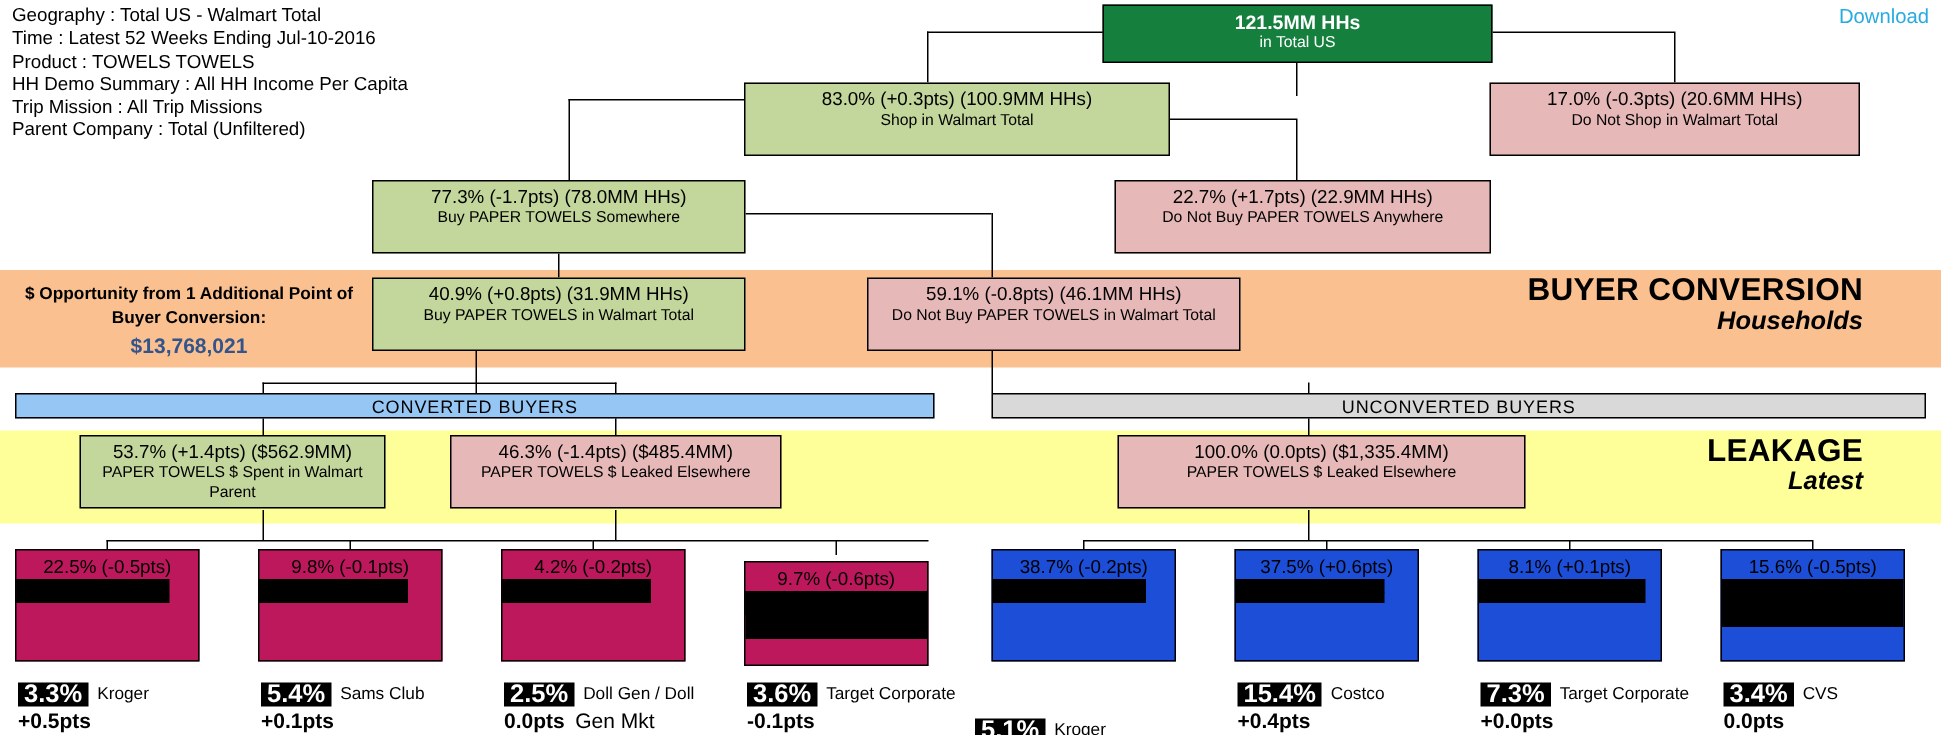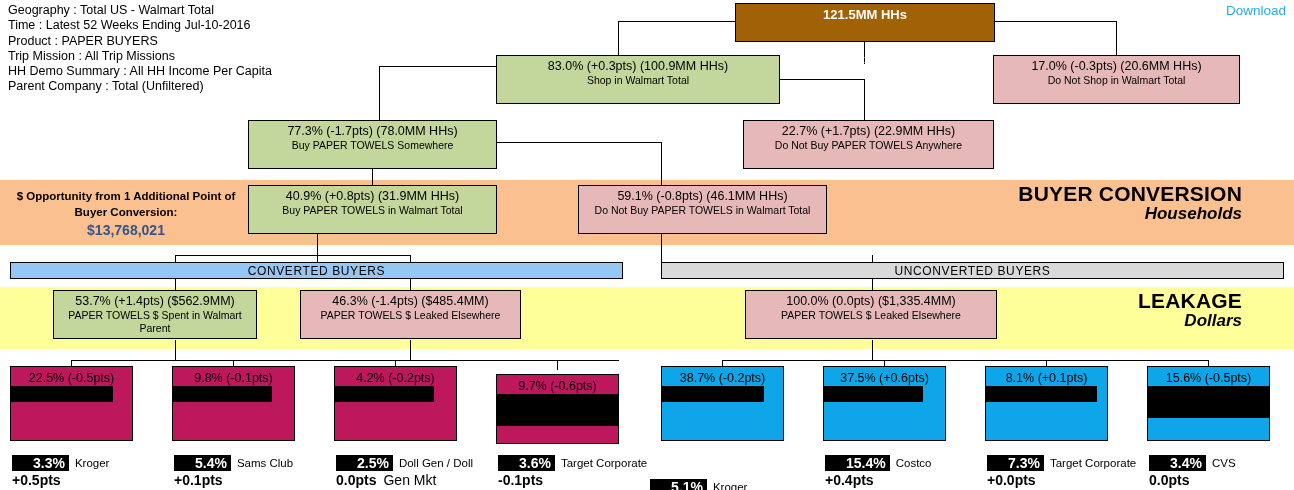--- a/index.html
+++ b/index.html
@@ -34,65 +34,65 @@
   #opportunity .amt{font-size:14px;font-weight:bold;color:#34558b;margin-top:2px;}
 
   
   .node{position:absolute;border:1px solid #000;box-sizing:border-box;
         display:flex;flex-direction:column;align-items:center;justify-content:flex-start;
         padding-top:3px;text-align:center;}
   .node .hdr{font-size:12.5px;line-height:15px;white-space:nowrap;}
   .node .sub{font-size:10.5px;line-height:13px;}
   .node.green{background:#c3d69b;}
   .node.pink{background:#e6b9b8;}
-  .node.black{background:#a16207;color:#fff;gap:31px;}
+  .node.black{background:#15803d;color:#fff;}
   .node.black .hdr{font-weight:bold;font-size:13px;}
   .node.black .sub{color:#fff;}
 
   .leaf{position:absolute;border:1px solid #000;box-sizing:border-box;
         text-align:center;padding-top:3px;}
   .leaf .hdr{font-size:12.5px;line-height:16px;}
   .leaf .ln{font-size:11.5px;line-height:16px;}
   .leaf.blue{background:#be185d;}
-  .leaf.grey{background:#0ea5e9;}
+  .leaf.grey{background:#1d4ed8;}
 
   
   .segbar{position:absolute;border:1px solid #000;box-sizing:border-box;
           font-size:12px;letter-spacing:.6px;text-align:center;line-height:15px;padding-top:1px;}
   .segbar.blue{background:#95c6f4;}
   .segbar.grey{background:#d9d9d9;}
 
   
   .ln{position:absolute;background:#000;}
   .lnh{height:1px;}
   .lnv{width:1px;}
 
   
   .badge-row{position:absolute;white-space:nowrap;}
   .badge-row .b1{display:flex;align-items:center;}
-  .badge-row .pct{background:#000;color:#fff;font-size:14px;font-weight:bold;
-                  padding:1px 4px 1px 21px;line-height:14px;display:inline-block;}
+  .badge-row .pct{background:#000;color:#fff;font-size:17px;font-weight:bold;
+                  padding:1px 4px 1px 4px;line-height:14px;display:inline-block;}
   .badge-row .nm{font-size:11.5px;margin-left:6px;line-height:14px;}
   .badge-row .pts{font-size:14px;font-weight:bold;line-height:15px;margin-top:2px;}
   .badge-row .pts .extra{font-weight:normal;margin-left:7px;}
 </style>
 </head>
 <body>
 
 <div id="stage">
 
   <div class="band band-orange"></div>
   <div class="band band-yellow"></div>
 
   <div id="filters">
     <div>Geography : Total US - Walmart Total</div>
     <div>Time : Latest 52 Weeks Ending Jul-10-2016</div>
-    <div>Product : PAPER BUYERS</div>
+    <div>Product : TOWELS TOWELS</div>
+    <div>HH Demo Summary : All HH Income Per Capita</div>
     <div>Trip Mission : All Trip Missions</div>
-    <div>HH Demo Summary : All HH Income Per Capita</div>
     <div>Parent Company : Total (Unfiltered)</div>
   </div>
 
   <a id="download" href="#">Download</a>
 
   <div class="ln lnv" style="left:864px;top:42px;height:22px;"></div>
   <div class="ln lnh" style="left:618px;top:21px;width:118px;"></div>
   <div class="ln lnh" style="left:995px;top:21px;width:121px;"></div>
   <div class="ln lnv" style="left:618px;top:21px;height:34px;"></div>
   <div class="ln lnv" style="left:1116px;top:21px;height:34px;"></div>
@@ -181,28 +181,28 @@
   </div>
 
   <div class="node green" style="left:53px;top:290px;width:204px;height:49px;">
     <div class="hdr">53.7% (+1.4pts) ($562.9MM)</div>
     <div class="sub">PAPER TOWELS $ Spent in Walmart Parent</div>
   </div>
   <div class="node pink" style="left:300px;top:290px;width:221px;height:49px;">
     <div class="hdr">46.3% (-1.4pts) ($485.4MM)</div>
     <div class="sub">PAPER TOWELS $ Leaked Elsewhere</div>
   </div>
-  <div class="node pink" style="left:745px;top:290px;width:252px;height:49px;">
+  <div class="node pink" style="left:745px;top:290px;width:272px;height:49px;">
     <div class="hdr">100.0% (0.0pts) ($1,335.4MM)</div>
     <div class="sub">PAPER TOWELS $ Leaked Elsewhere</div>
   </div>
 
   <div class="band-title" style="right:52px;top:290px;">
     <div class="t1">LEAKAGE</div>
-    <div class="t2">Dollars</div>
+    <div class="t2">Latest</div>
   </div>
 
   <div class="leaf blue" style="left:10px;top:366px;width:123px;height:75px;">
     <div class="hdr">22.5% (-0.5pts)</div>
     <div class="ln">PAPER TOWELS $</div>
     <div class="ln">Leaked to GroceryX</div>
     <div class="ln">($236.1MM)</div>
   </div>
   <div class="leaf blue" style="left:172px;top:366px;width:123px;height:75px;">
     <div class="hdr">9.8% (-0.1pts)</div>

